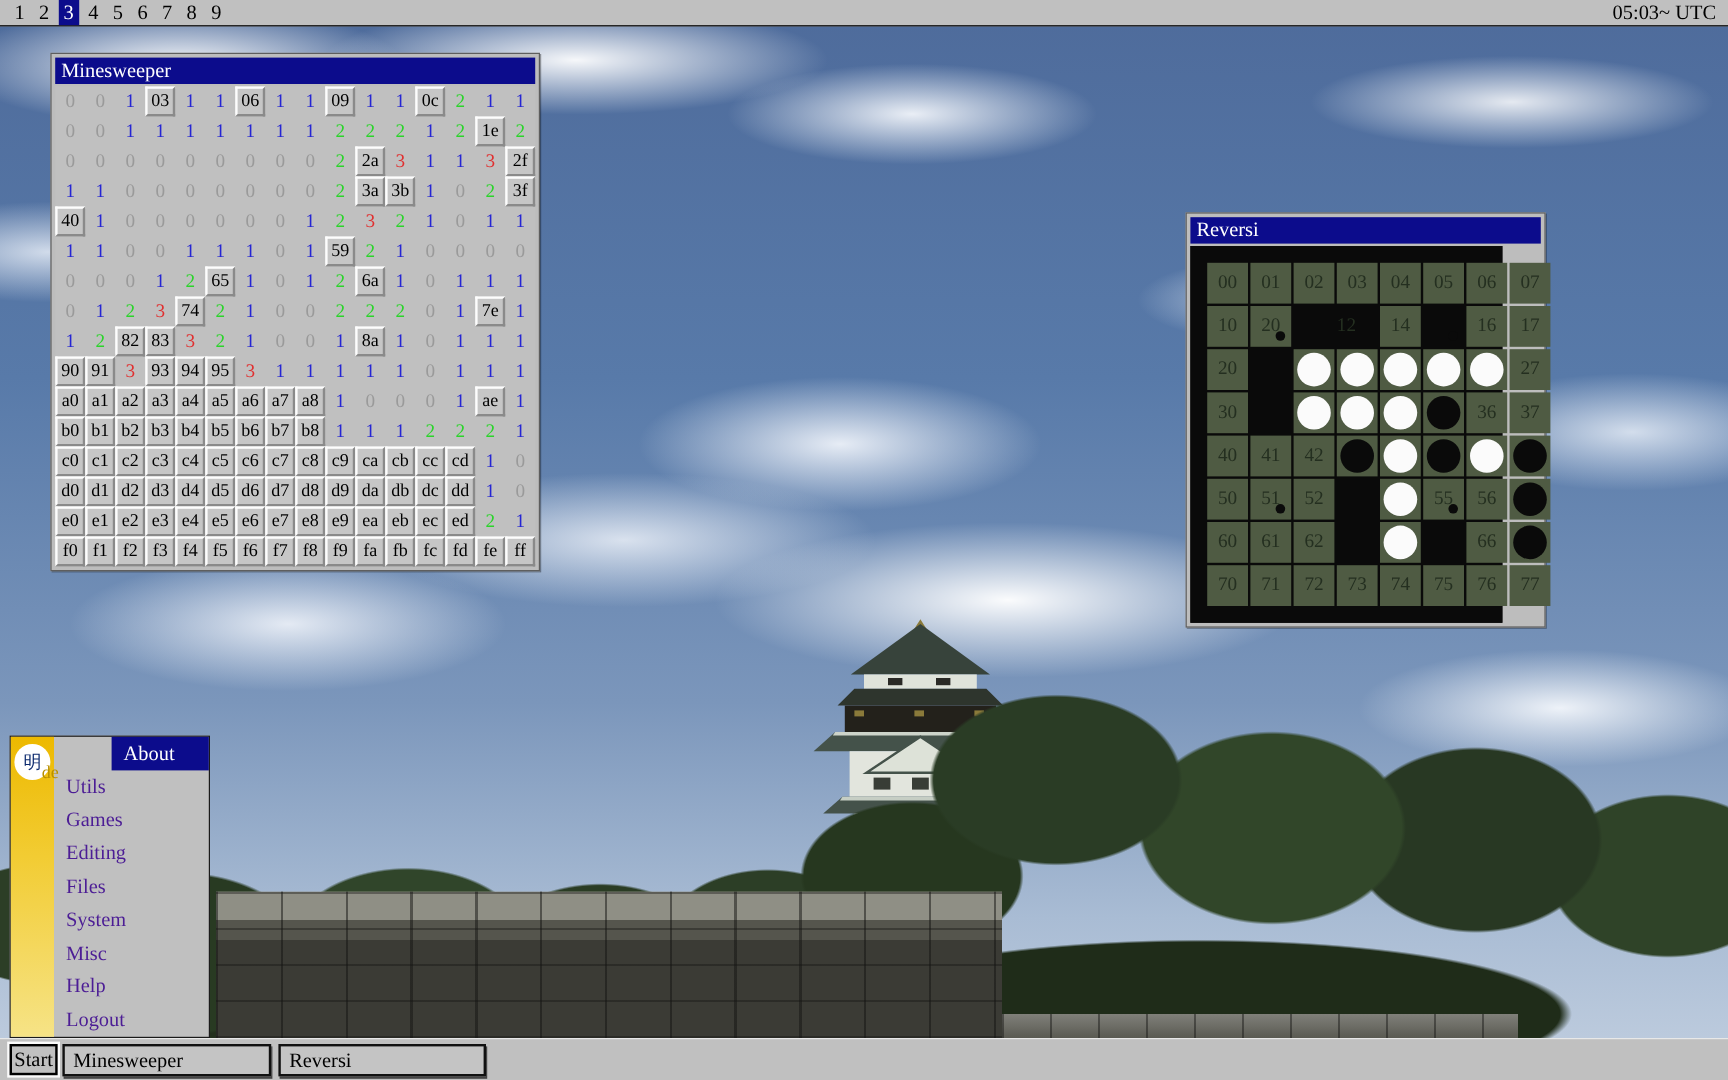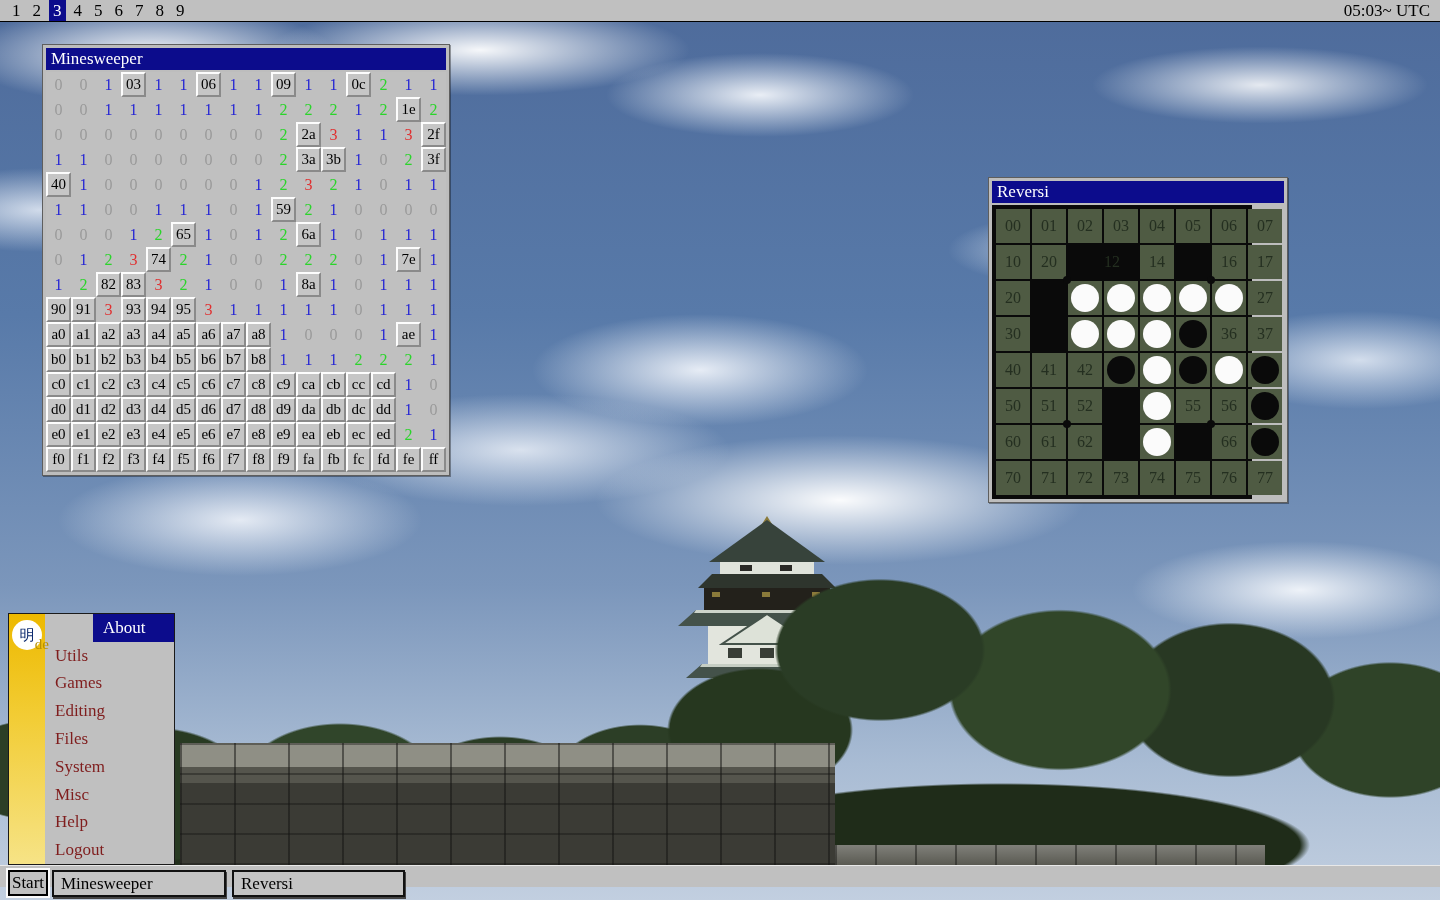--- a/index.html
+++ b/index.html
@@ -76,45 +76,45 @@
   .mcell.covered { background:#c6c6c6; border:2px solid; border-color:#fdfdfd #8a8a8a #8a8a8a #fdfdfd;
     font-size:15px; color:#000; cursor:default; }
   .mcell.n0 { color:#9a9a9a; }
   .mcell.n1 { color:#2525d4; }
   .mcell.n2 { color:#2bd42b; }
   .mcell.n3 { color:#e03030; }
 
   
   #win-reversi { left:988px; top:177px; width:300px; }
   #rv-board { position:relative; width:260px; background:#0a0a0a; border:2px solid #0a0a0a;
-    padding:2px; display:grid; grid-template-columns:repeat(8,34px); grid-auto-rows:34px; gap:2px; }
+    padding:12px; display:grid; grid-template-columns:repeat(8,34px); grid-auto-rows:34px; gap:2px; }
   .rcell { position:relative; background:#4f5b43; display:flex; align-items:center; justify-content:center;
     font-size:16px; color:#242f20; cursor:default; }
   .rcell.hl { box-shadow:inset 0 0 0 3px #f4e800;margin-left:44px; }
   .disc { width:28px; height:28px; border-radius:50%; }
   .disc.white { background:#fbfbfb; }
   .disc.black { background:#0a0a0a; }
   .star-dot { position:absolute; width:8px; height:8px; border-radius:50%; background:#0a0a0a; z-index:2; }
 
   
   #start-menu { position:absolute; left:8px; top:613px; width:167px; height:252px; z-index:6;
     display:flex; border:1px solid #1a1a1a; background:#c0c0c0; }
   #menu-strip { width:36px; background:linear-gradient(180deg,#edb900 0%,#f2cc33 40%,#f6e386 100%);
     position:relative; }
   #menu-logo { position:relative; width:30px; height:30px; margin:6px auto 0; background:#fff;
     border-radius:50%; display:flex; align-items:center; justify-content:center;
     font-size:15px; color:#0c2a6e; }
   #menu-logo .sub { position:absolute; right:-7px; bottom:-3px; font-size:15px; color:#b89000; }
   #menu-items { flex:1; display:flex; flex-direction:column; }
-  .menu-item { flex:1; display:flex; align-items:center; padding-left:10px; font-size:17px; color:#7f1d1d;
+  .menu-item { flex:1; display:flex; align-items:center; padding-left:10px; font-size:17px; color:#4c1d95;
     cursor:default; }
   .menu-item.active { background:#0c0c8c; color:#fff;margin-left:48px; }
 
   
-  #taskbar { position:absolute; left:0; top:865px; width:1440px; height:22px; z-index:9;
+  #taskbar { position:absolute; left:0; top:865px; width:1440px; height:35px; z-index:9;
     background:#c0c0c0; border-top:1px solid #e8e8e8; }
   #start-button { position:absolute; left:8px; top:4px; width:40px; height:26px; background:#c0c0c0;
     border:2px solid #000; box-shadow:0 0 0 2px #fafafa; font-size:17px;
     display:flex; align-items:center; justify-content:center; cursor:default; }
   .task-button { position:absolute; top:4px; height:27px; background:#c4c4c4; border:2px solid #111;
     box-shadow:1px 2px 0 #444; font-size:17px; display:flex; align-items:center; padding-left:7px;
     cursor:default; }
 </style>
 </head>
 <body>

